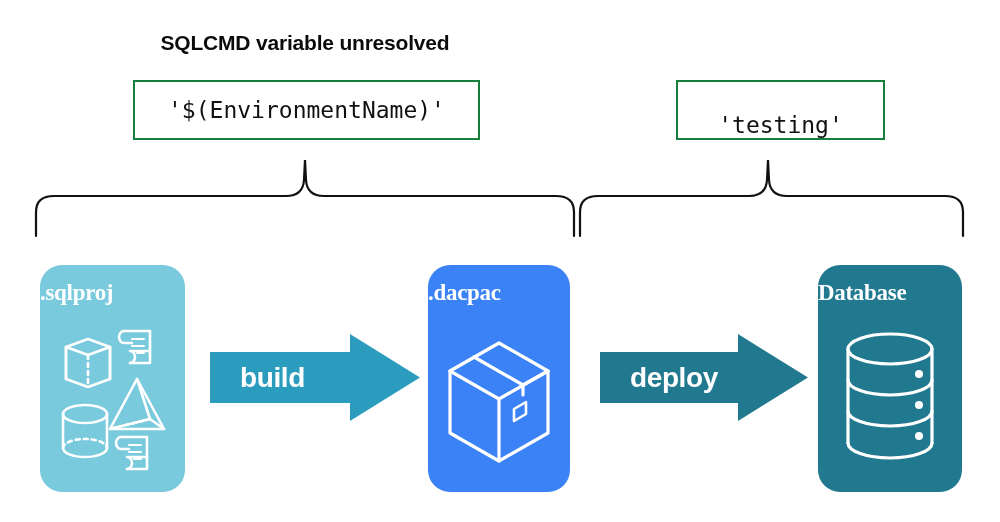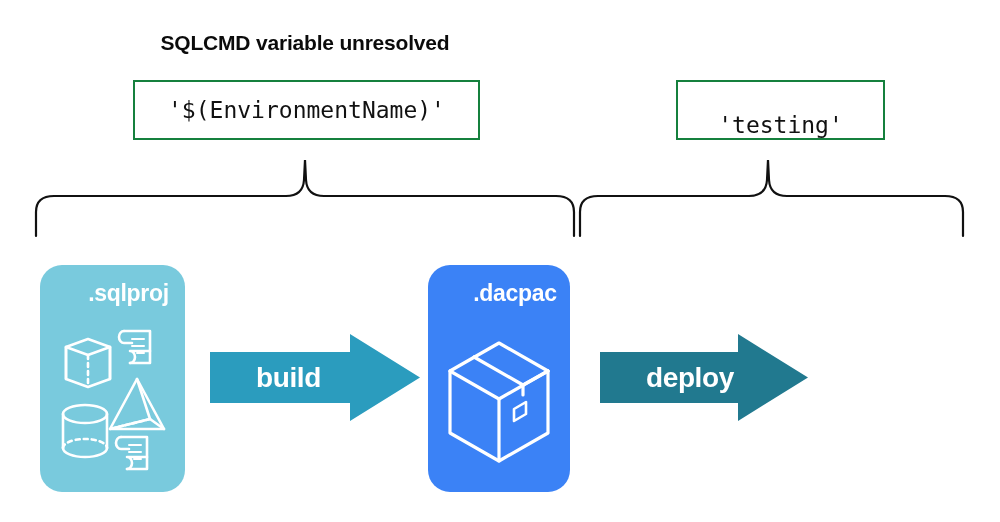--- a/index.html
+++ b/index.html
@@ -63,28 +63,26 @@
     position: absolute;
     border-radius: 22px;
     top: 265px;
     height: 227px;
   }
   .stage-box .box-label {
     position: absolute;
     top: 15px;
     left: 0;
     width: 100%;
-    text-align: center;
-    font-family: Liberation Sans, sans-serif;
+    font-family: Liberation Serif, serif;
     font-weight: bold;
     font-size: 23px;
     color: #ffffff;
     letter-spacing: -0.3px;
     white-space: nowrap;
-    padding-left: 16px;
   }
   .stage-box .box-art {
     position: absolute;
     left: 0;
     top: 52px;
     width: 100%;
     height: 170px;
   }
   #box-sqlproj  { left: 40px;  width: 145px; background: #79CADD; }
   #box-dacpac   { left: 428px; width: 142px; background: #3b82f6; }
@@ -95,21 +93,21 @@
     position: absolute;
     top: 330px;
     height: 95px;
   }
   #arrow-build  { left: 208px; width: 214px; }
   #arrow-deploy { left: 598px; width: 212px; }
   .arrow svg { display: block; width: 100%; height: 100%; }
   .arrow-label {
     position: absolute;
     top: 0;
-    left: 16px;
+    left: 0;
     width: 100%;
     height: 100%;
     display: flex;
     align-items: center;
     justify-content: flex-start;
     padding-left: 32px;
     box-sizing: border-box;
     font-family: "Liberation Sans", sans-serif;
     font-weight: bold;
     font-size: 28px;
@@ -226,14 +224,32 @@
     </svg>
   </div>
 
   <div id="arrow-deploy" class="arrow">
     <svg viewBox="0 0 212 95" xmlns="http://www.w3.org/2000/svg">
       <path d="M 2,22 L 140,22 L 140,4 L 210,47.5 L 140,91 L 140,73 L 2,73 Z" fill="#21798F"></path>
     </svg>
     <div class="arrow-label">deploy</div>
   </div>
 
+  <div id="box-database" class="stage-box">
+    <div class="box-label">Database</div>
+    <svg class="box-art" viewBox="0 0 144 170" xmlns="http://www.w3.org/2000/svg">
+      <g fill="none" stroke="#ffffff" stroke-width="3.2" stroke-linejoin="round" stroke-linecap="round">
+        <ellipse cx="72" cy="32" rx="42" ry="15"></ellipse>
+        <path d="M 30,32 L 30,126"></path>
+        <path d="M 114,32 L 114,126"></path>
+        <path d="M 30,126 A 42 15 0 0 0 114,126"></path>
+        <path d="M 30,63 A 42 15 0 0 0 114,63"></path>
+        <path d="M 30,94 A 42 15 0 0 0 114,94"></path>
+      </g>
+      <g fill="#ffffff">
+        <circle cx="101" cy="57" r="4"></circle>
+        <circle cx="101" cy="88" r="4"></circle>
+        <circle cx="101" cy="119" r="4"></circle>
+      </g>
+    </svg>
+  </div>
 
 </div>
 
 </body></html>

